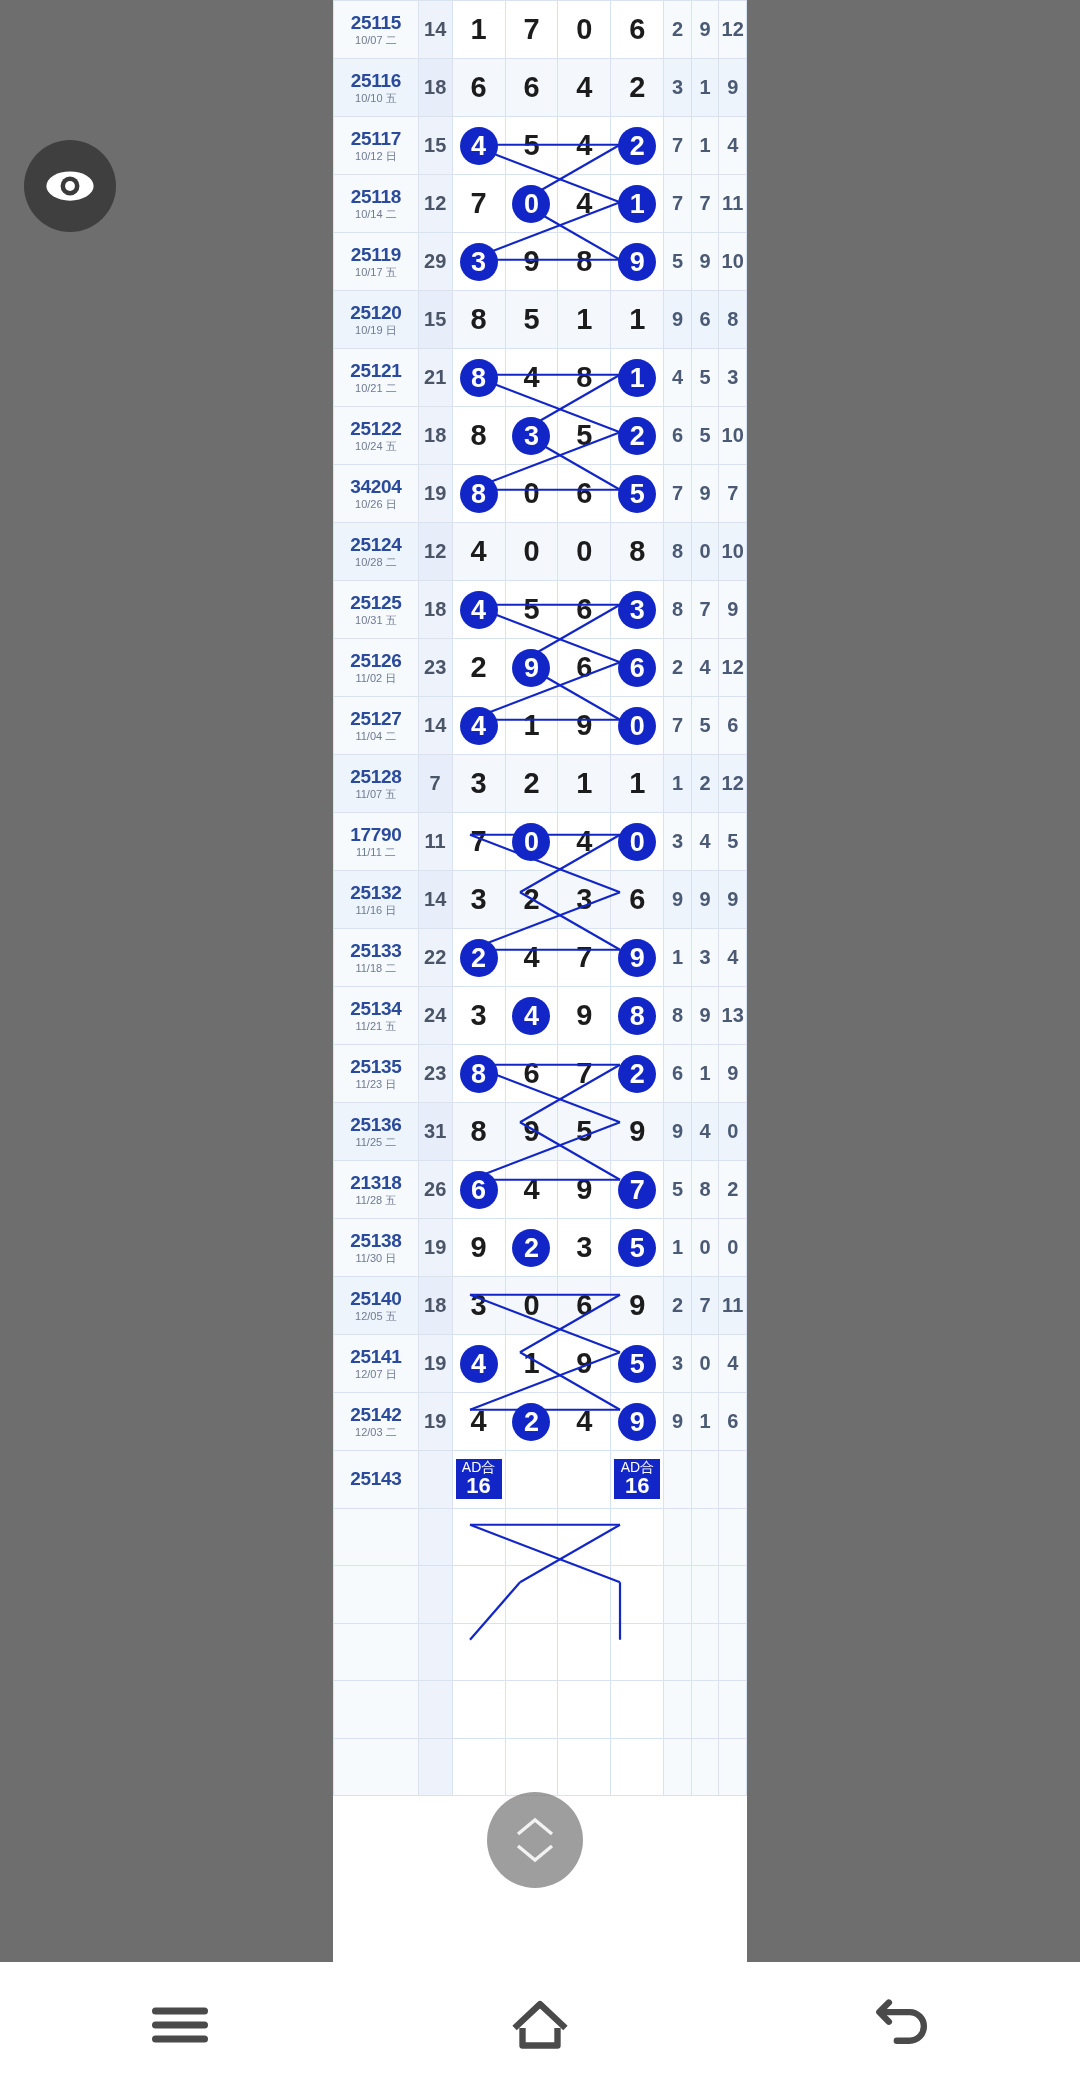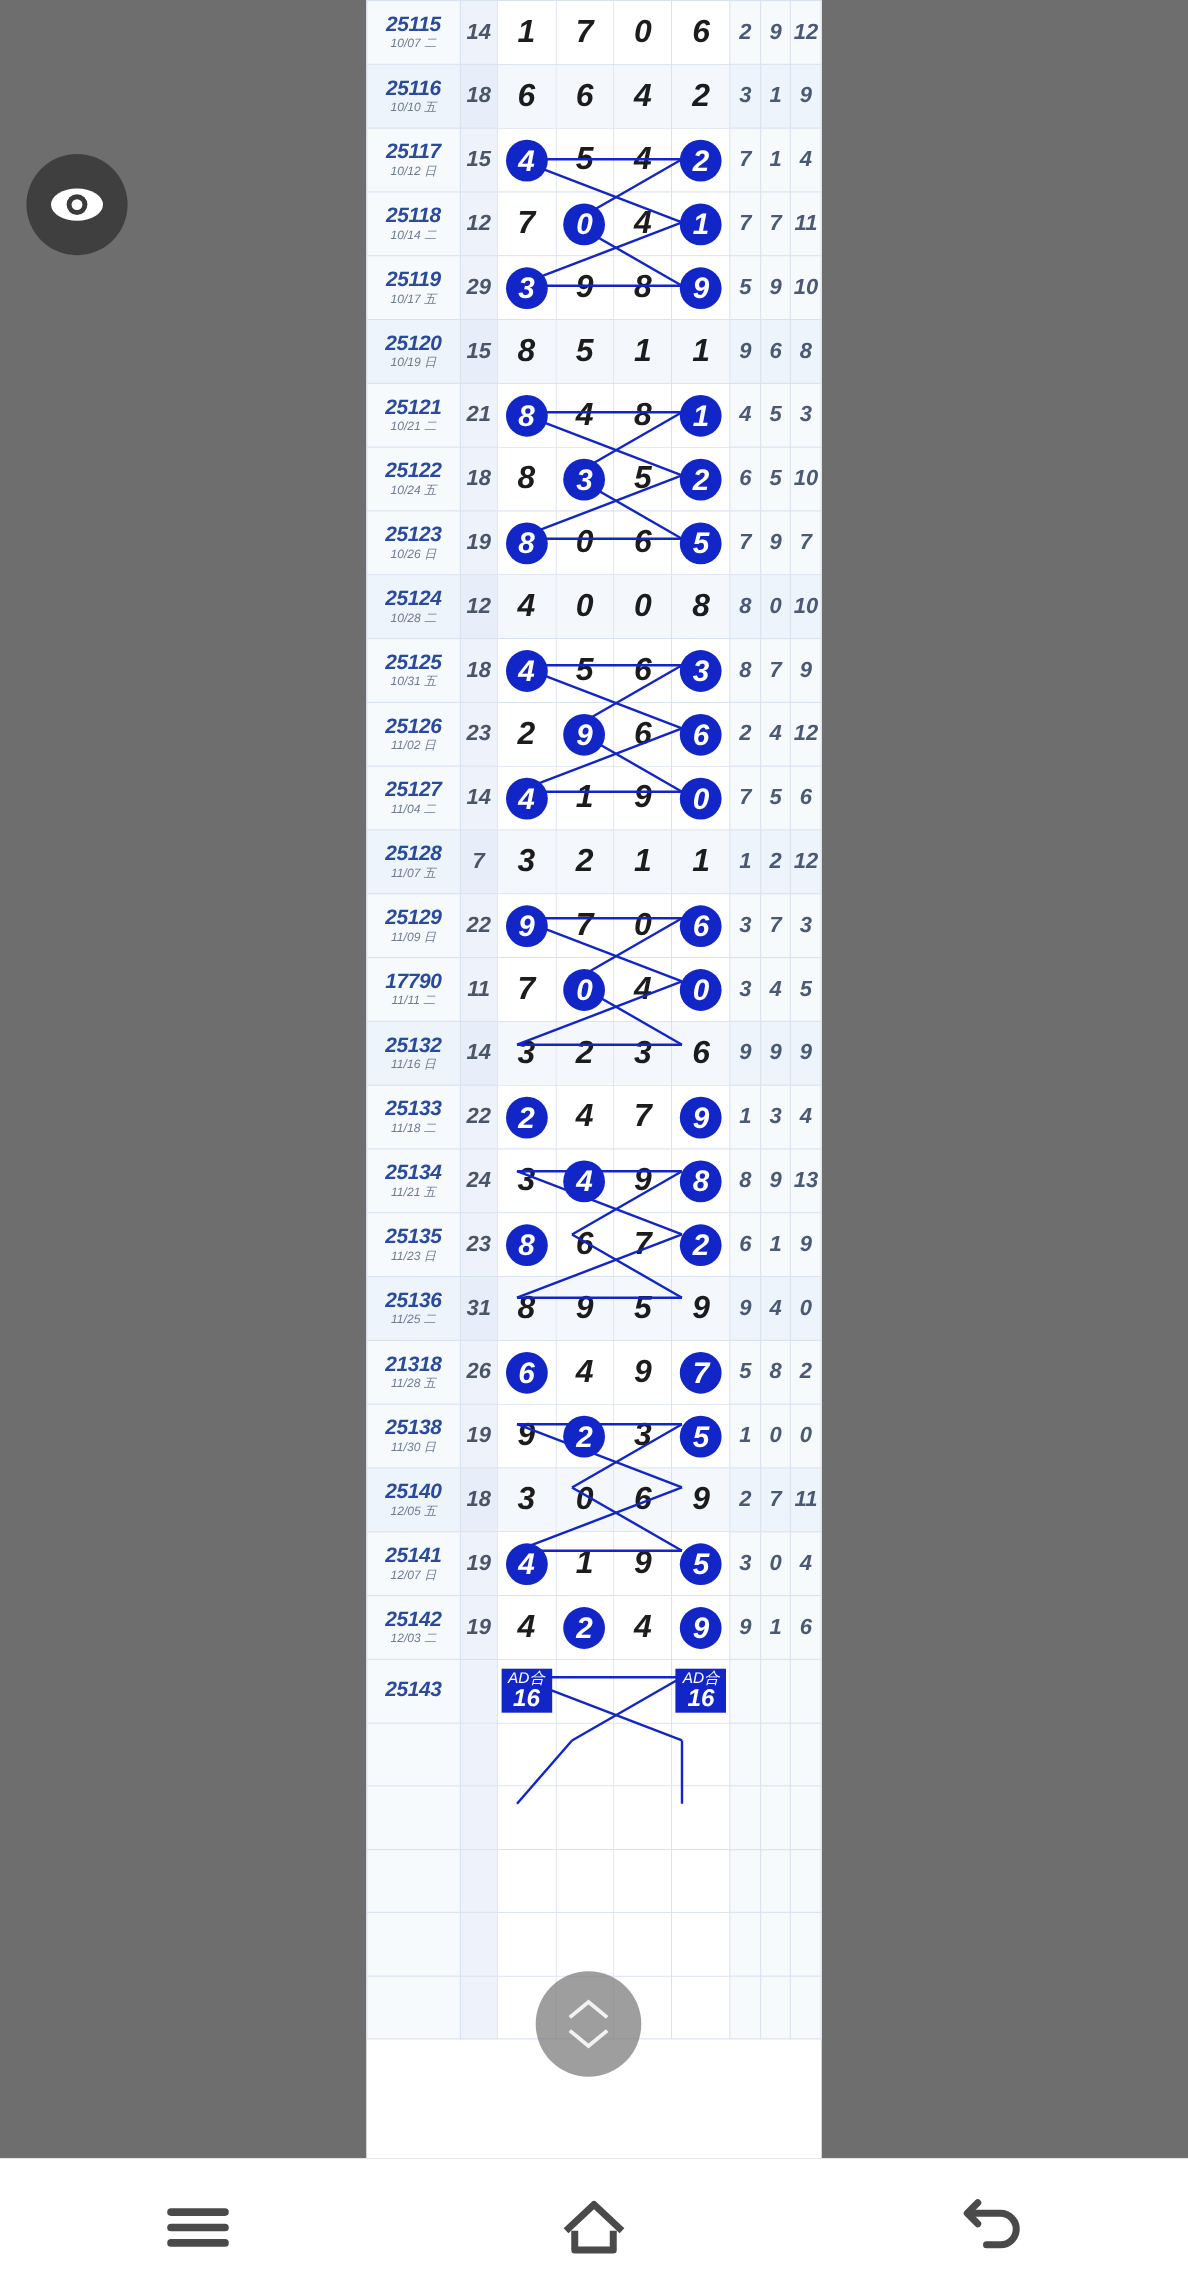--- a/index.html
+++ b/index.html
@@ -28,21 +28,20 @@
   .eye-btn svg { width: 54px; height: 54px; }
 
   
   .panel {
     position: absolute;
     left: 333px; top: 0;
     width: 414px;
     height: 1962px;
     background: #ffffff;
     overflow: hidden;
-    font-style: italic;
   }
   table.grid {
     border-collapse: collapse;
     width: 414px;
     table-layout: fixed;
   }
   table.grid td {
     border: 1px solid #d9e2ef;
     height: 57.5px;
     text-align: center;
@@ -276,21 +275,21 @@
             <td class="ball-cell"><span class="digit">8</span></td>
             <td class="ball-cell"><span class="digit circled">3</span></td>
             <td class="ball-cell"><span class="digit">5</span></td>
             <td class="ball-cell"><span class="digit circled">2</span></td>
             <td class="tail-cell">6</td>
             <td class="tail-cell">5</td>
             <td class="tail-cell">10</td>
           </tr>
           <tr>
             <td class="issue-cell">
-              <div class="issue-no">25123</div>
+              <div class="issue-no">34204</div>
               <div class="issue-date">10/26 日</div>
             </td>
             <td class="sum-cell">19</td>
             <td class="ball-cell"><span class="digit circled">8</span></td>
             <td class="ball-cell"><span class="digit">0</span></td>
             <td class="ball-cell"><span class="digit">6</span></td>
             <td class="ball-cell"><span class="digit circled">5</span></td>
             <td class="tail-cell">7</td>
             <td class="tail-cell">9</td>
             <td class="tail-cell">7</td>
@@ -357,34 +356,20 @@
               <div class="issue-date">11/07 五</div>
             </td>
             <td class="sum-cell">7</td>
             <td class="ball-cell"><span class="digit">3</span></td>
             <td class="ball-cell"><span class="digit">2</span></td>
             <td class="ball-cell"><span class="digit">1</span></td>
             <td class="ball-cell"><span class="digit">1</span></td>
             <td class="tail-cell">1</td>
             <td class="tail-cell">2</td>
             <td class="tail-cell">12</td>
-          </tr>
-          <tr>
-            <td class="issue-cell">
-              <div class="issue-no">25129</div>
-              <div class="issue-date">11/09 日</div>
-            </td>
-            <td class="sum-cell">22</td>
-            <td class="ball-cell"><span class="digit circled">9</span></td>
-            <td class="ball-cell"><span class="digit">7</span></td>
-            <td class="ball-cell"><span class="digit">0</span></td>
-            <td class="ball-cell"><span class="digit circled">6</span></td>
-            <td class="tail-cell">3</td>
-            <td class="tail-cell">7</td>
-            <td class="tail-cell">3</td>
           </tr>
           <tr>
             <td class="issue-cell">
               <div class="issue-no">17790</div>
               <div class="issue-date">11/11 二</div>
             </td>
             <td class="sum-cell">11</td>
             <td class="ball-cell"><span class="digit">7</span></td>
             <td class="ball-cell"><span class="digit circled">0</span></td>
             <td class="ball-cell"><span class="digit">4</span></td>

